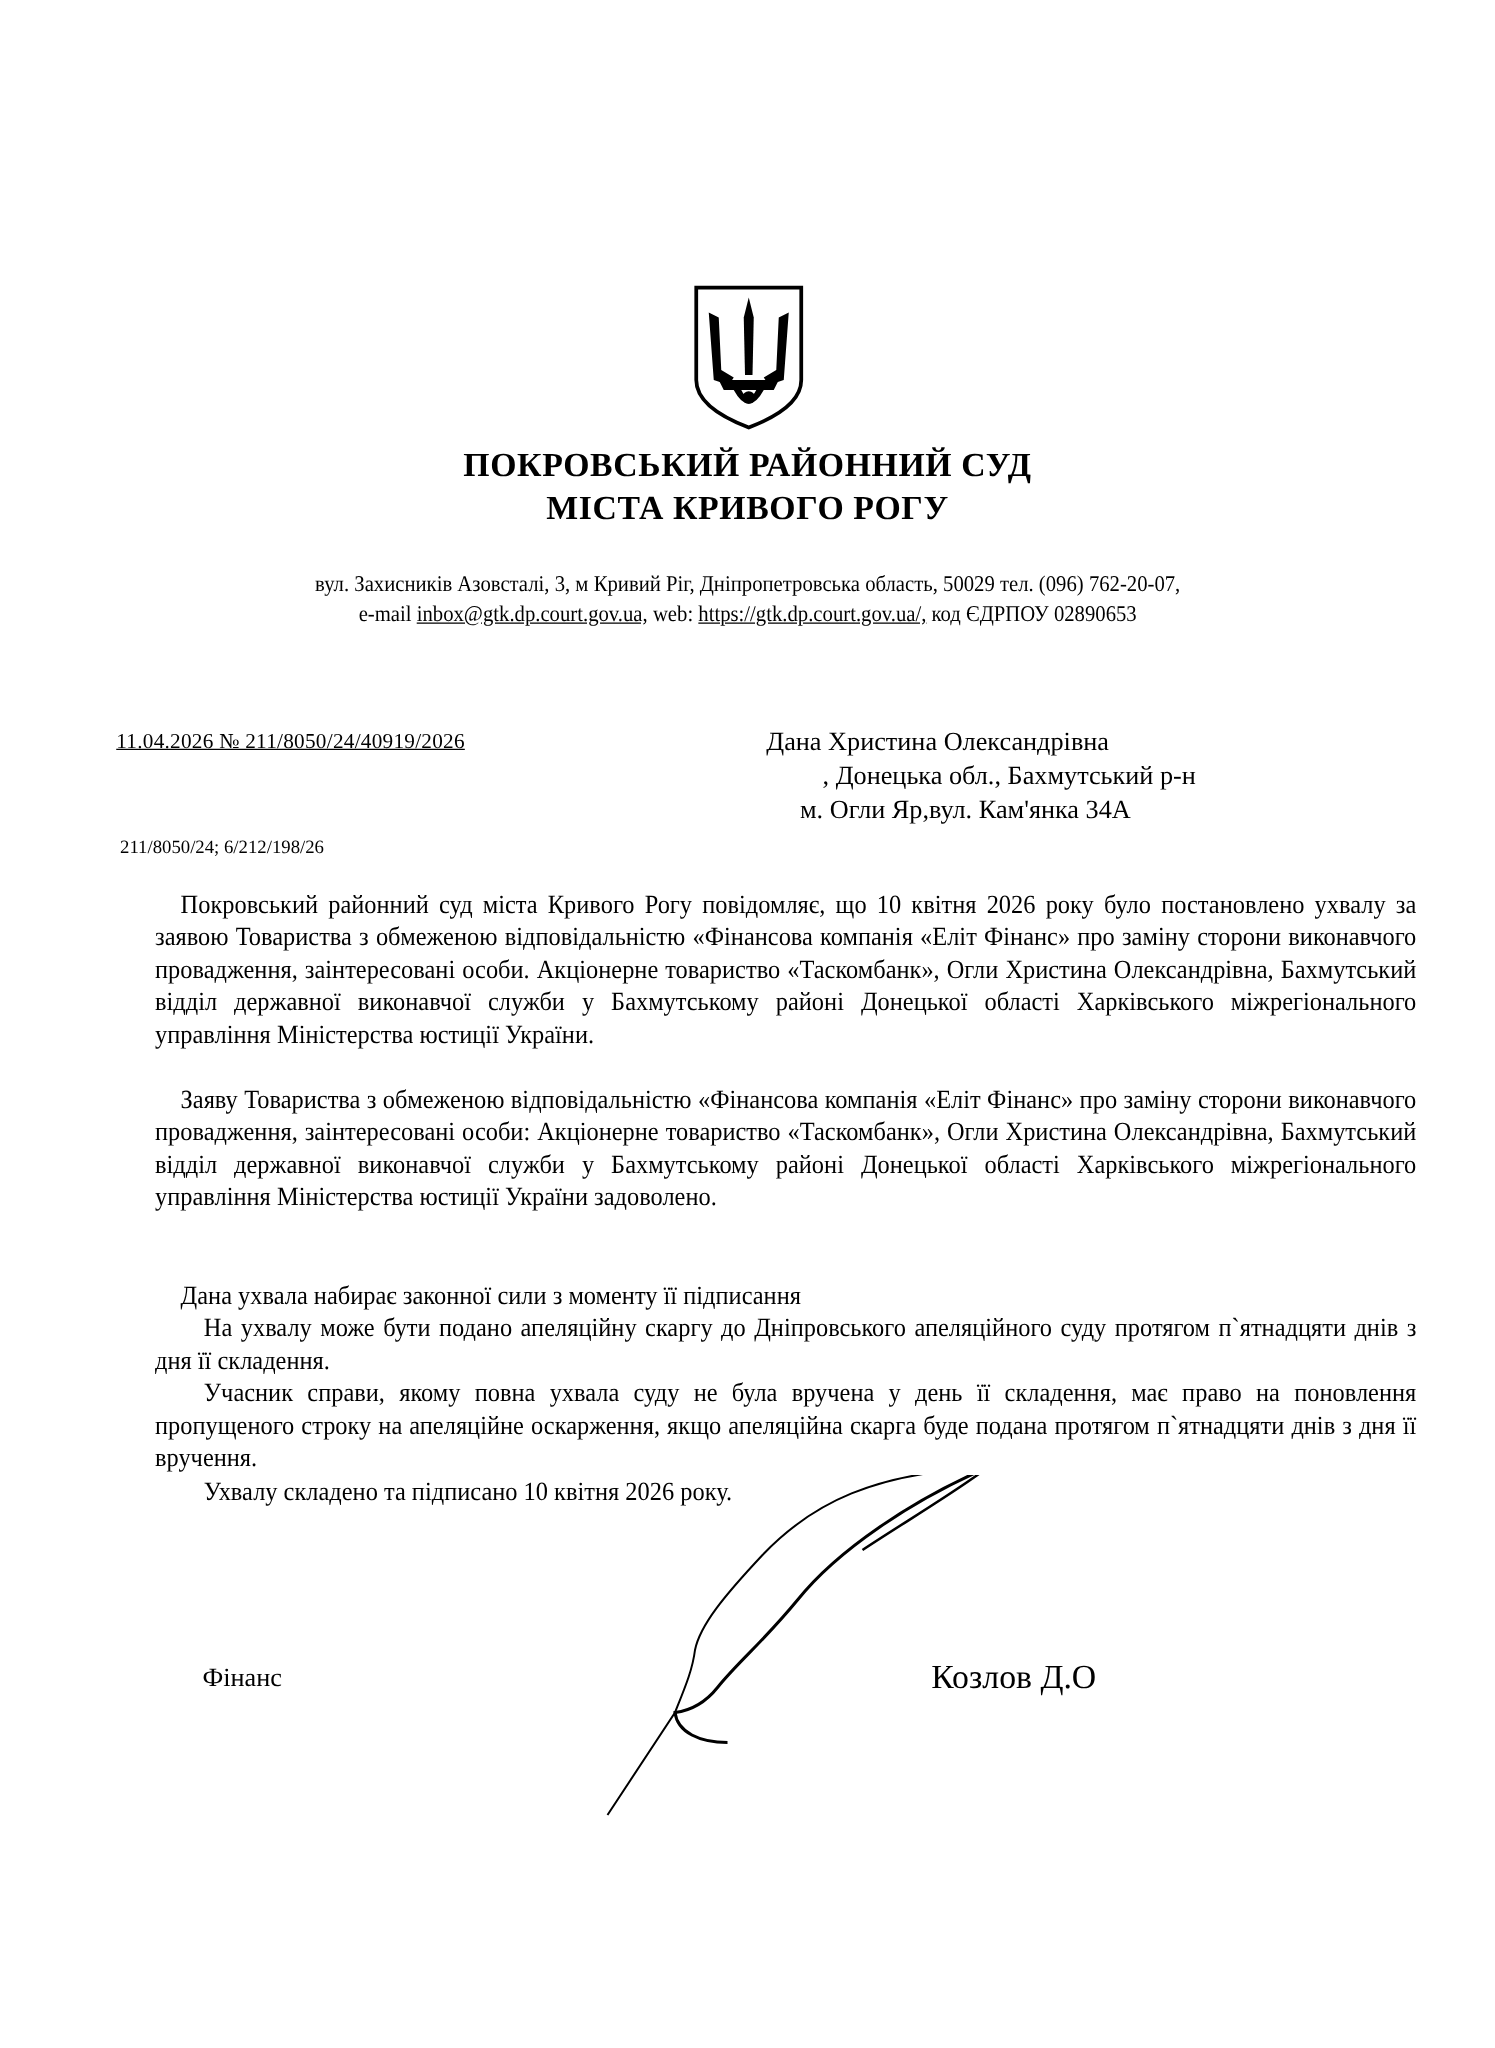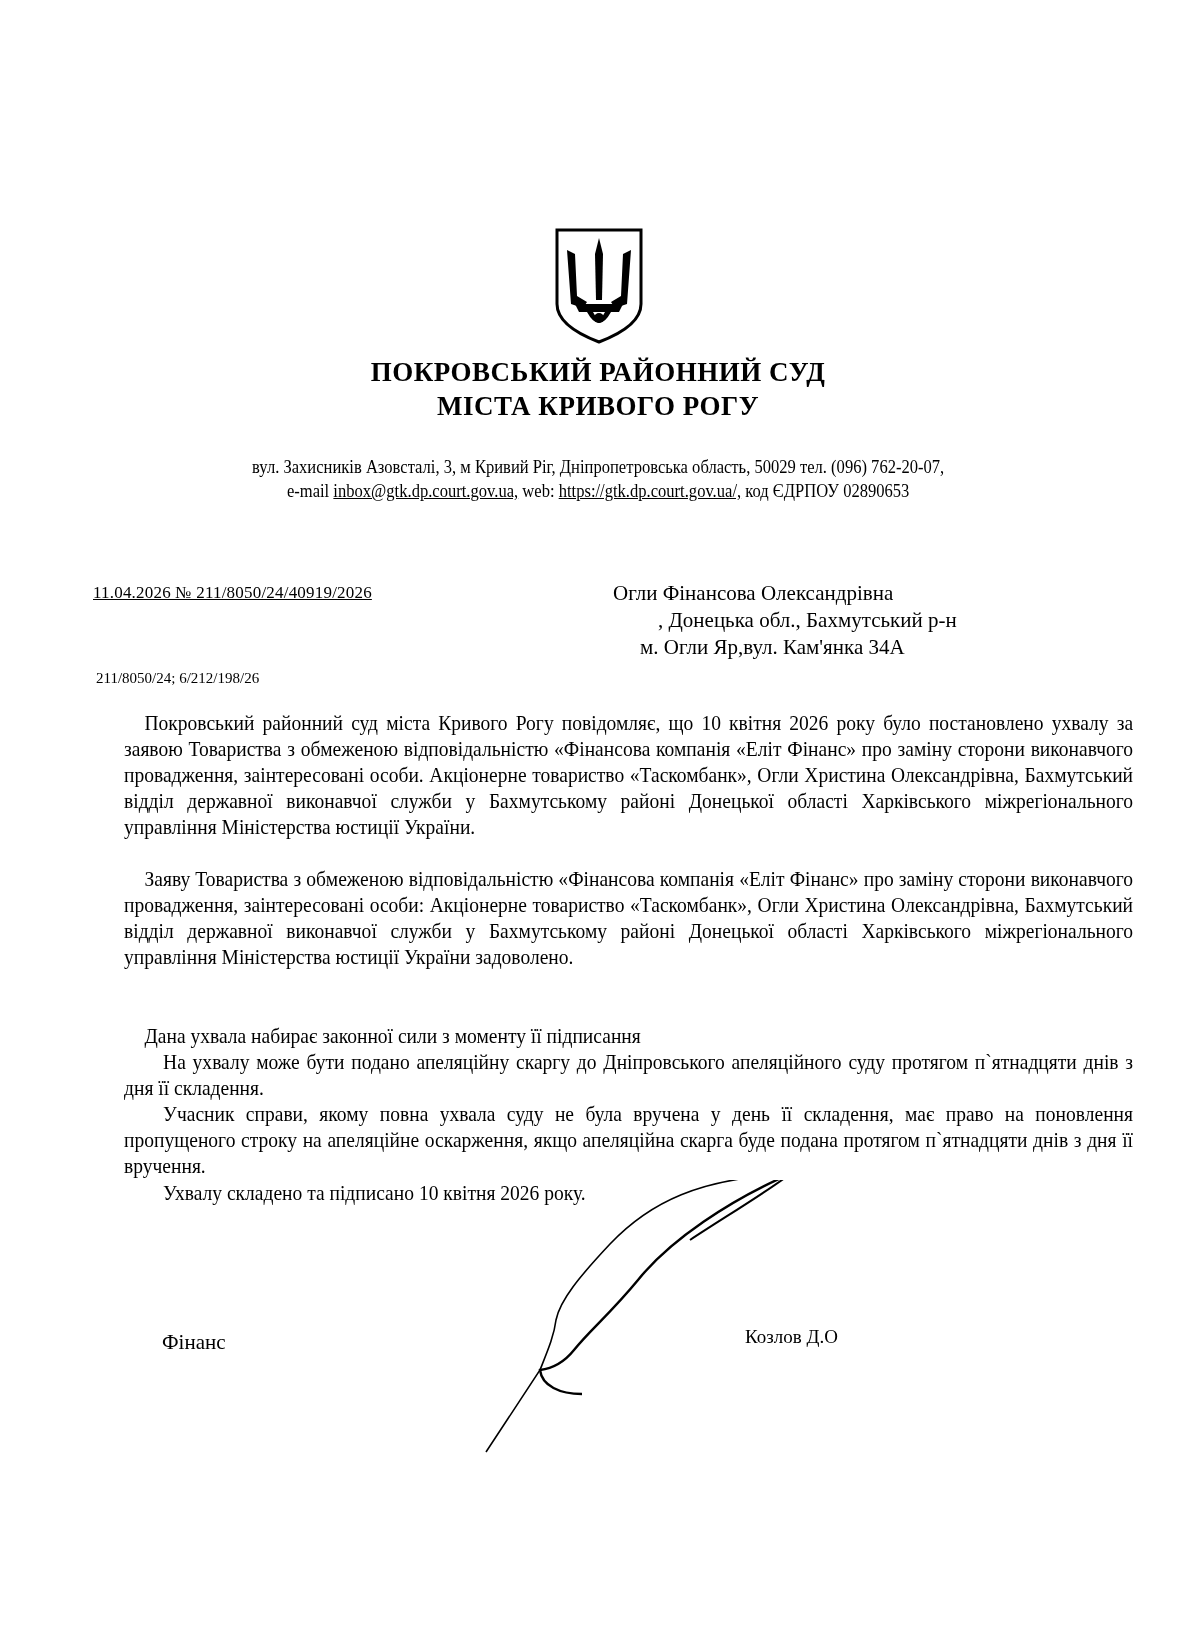--- a/index.html
+++ b/index.html
@@ -16,21 +16,21 @@
     .outno { left: 93px; top: 583px; font-size: 17px; text-decoration: underline; letter-spacing: 0.2px; }
     .caseno { left: 96px; top: 670px; font-size: 15px; }
     .recipient { left: 613px; font-size: 21px; line-height: 26px; }
     .recipient.l1 { top: 580px; }
     .recipient.l2 { top: 607px; left: 658px; }
     .recipient.l3 { top: 634px; left: 640px; }
     .body-text { left: 124px; width: 1010px; font-size: 21px; line-height: 26px; text-align: justify; }
     .para { margin: 0; text-indent: 22px; transform: scaleX(0.93); transform-origin: 0 0; width: 1085px; }
     .para.indent2 { text-indent: 42px; }
     .sig-label { left: 162px; top: 1330px; font-size: 21px; }
-    .sig-name { left: 745px; top: 1326px; font-size: 19px; }
+    .sig-name { left: 745px; top: 1326px; font-size: 27px; }
     .signature { left: 470px; top: 1180px; width: 330px; height: 380px; }
   </style>
 </head>
 <body>
 
 <div class="abs emblem">
   <svg width="92" height="120" viewBox="0 0 92 120">
     <path d="M4 4 L88 4 L88 78 Q88 100 46 116 Q4 100 4 78 Z" fill="none" stroke="#000" stroke-width="3"></path>
     <path d="M46 12 L50 28 L49 74 L43 74 L42 28 Z" fill="#000"></path>
     <path d="M14 24 L22 28 L24 70 L34 76 L30 82 L18 78 Z" fill="#000"></path>
@@ -49,21 +49,21 @@
   <span>e-mail</span>
   <u>inbox@gtk.dp.court.gov.ua,</u>
   <span>web:</span>
   <u>https://gtk.dp.court.gov.ua/,</u>
   <span>код ЄДРПОУ 02890653</span>
 </div>
 
 <div class="abs outno">11.04.2026 № 211/8050/24/40919/2026</div>
 <div class="abs caseno">211/8050/24; 6/212/198/26</div>
 
-<div class="abs recipient l1">Огли Фінансова Олександрівна</div>
+<div class="abs recipient l1">Дана Христина Олександрівна</div>
 <div class="abs recipient l2">,  Донецька обл.,  Бахмутський р-н</div>
 <div class="abs recipient l3">м. Огли Яр,вул. Кам'янка 34А</div>
 
 <div class="abs body-text" style="top:710px;">
   <p class="para">Покровський  районний суд міста Кривого Рогу повідомляє, що 10 квітня 2026 року було постановлено ухвалу за заявою Товариства з обмеженою відповідальністю «Фінансова компанія «Еліт Фінанс» про заміну сторони виконавчого провадження, заінтересовані особи. Акціонерне товариство «Таскомбанк», Огли Христина Олександрівна, Бахмутський відділ державної виконавчої служби у Бахмутському районі Донецької області Харківського міжрегіонального управління Міністерства юстиції України.</p>
 </div>
 <div class="abs body-text" style="top:866px;">
   <p class="para">Заяву Товариства з обмеженою відповідальністю «Фінансова компанія «Еліт Фінанс» про заміну сторони виконавчого провадження, заінтересовані особи: Акціонерне товариство «Таскомбанк», Огли Христина Олександрівна, Бахмутський відділ державної виконавчої служби у Бахмутському районі Донецької області Харківського міжрегіонального управління Міністерства юстиції України  задоволено.</p>
 </div>
 <div class="abs body-text" style="top:1023px;">

